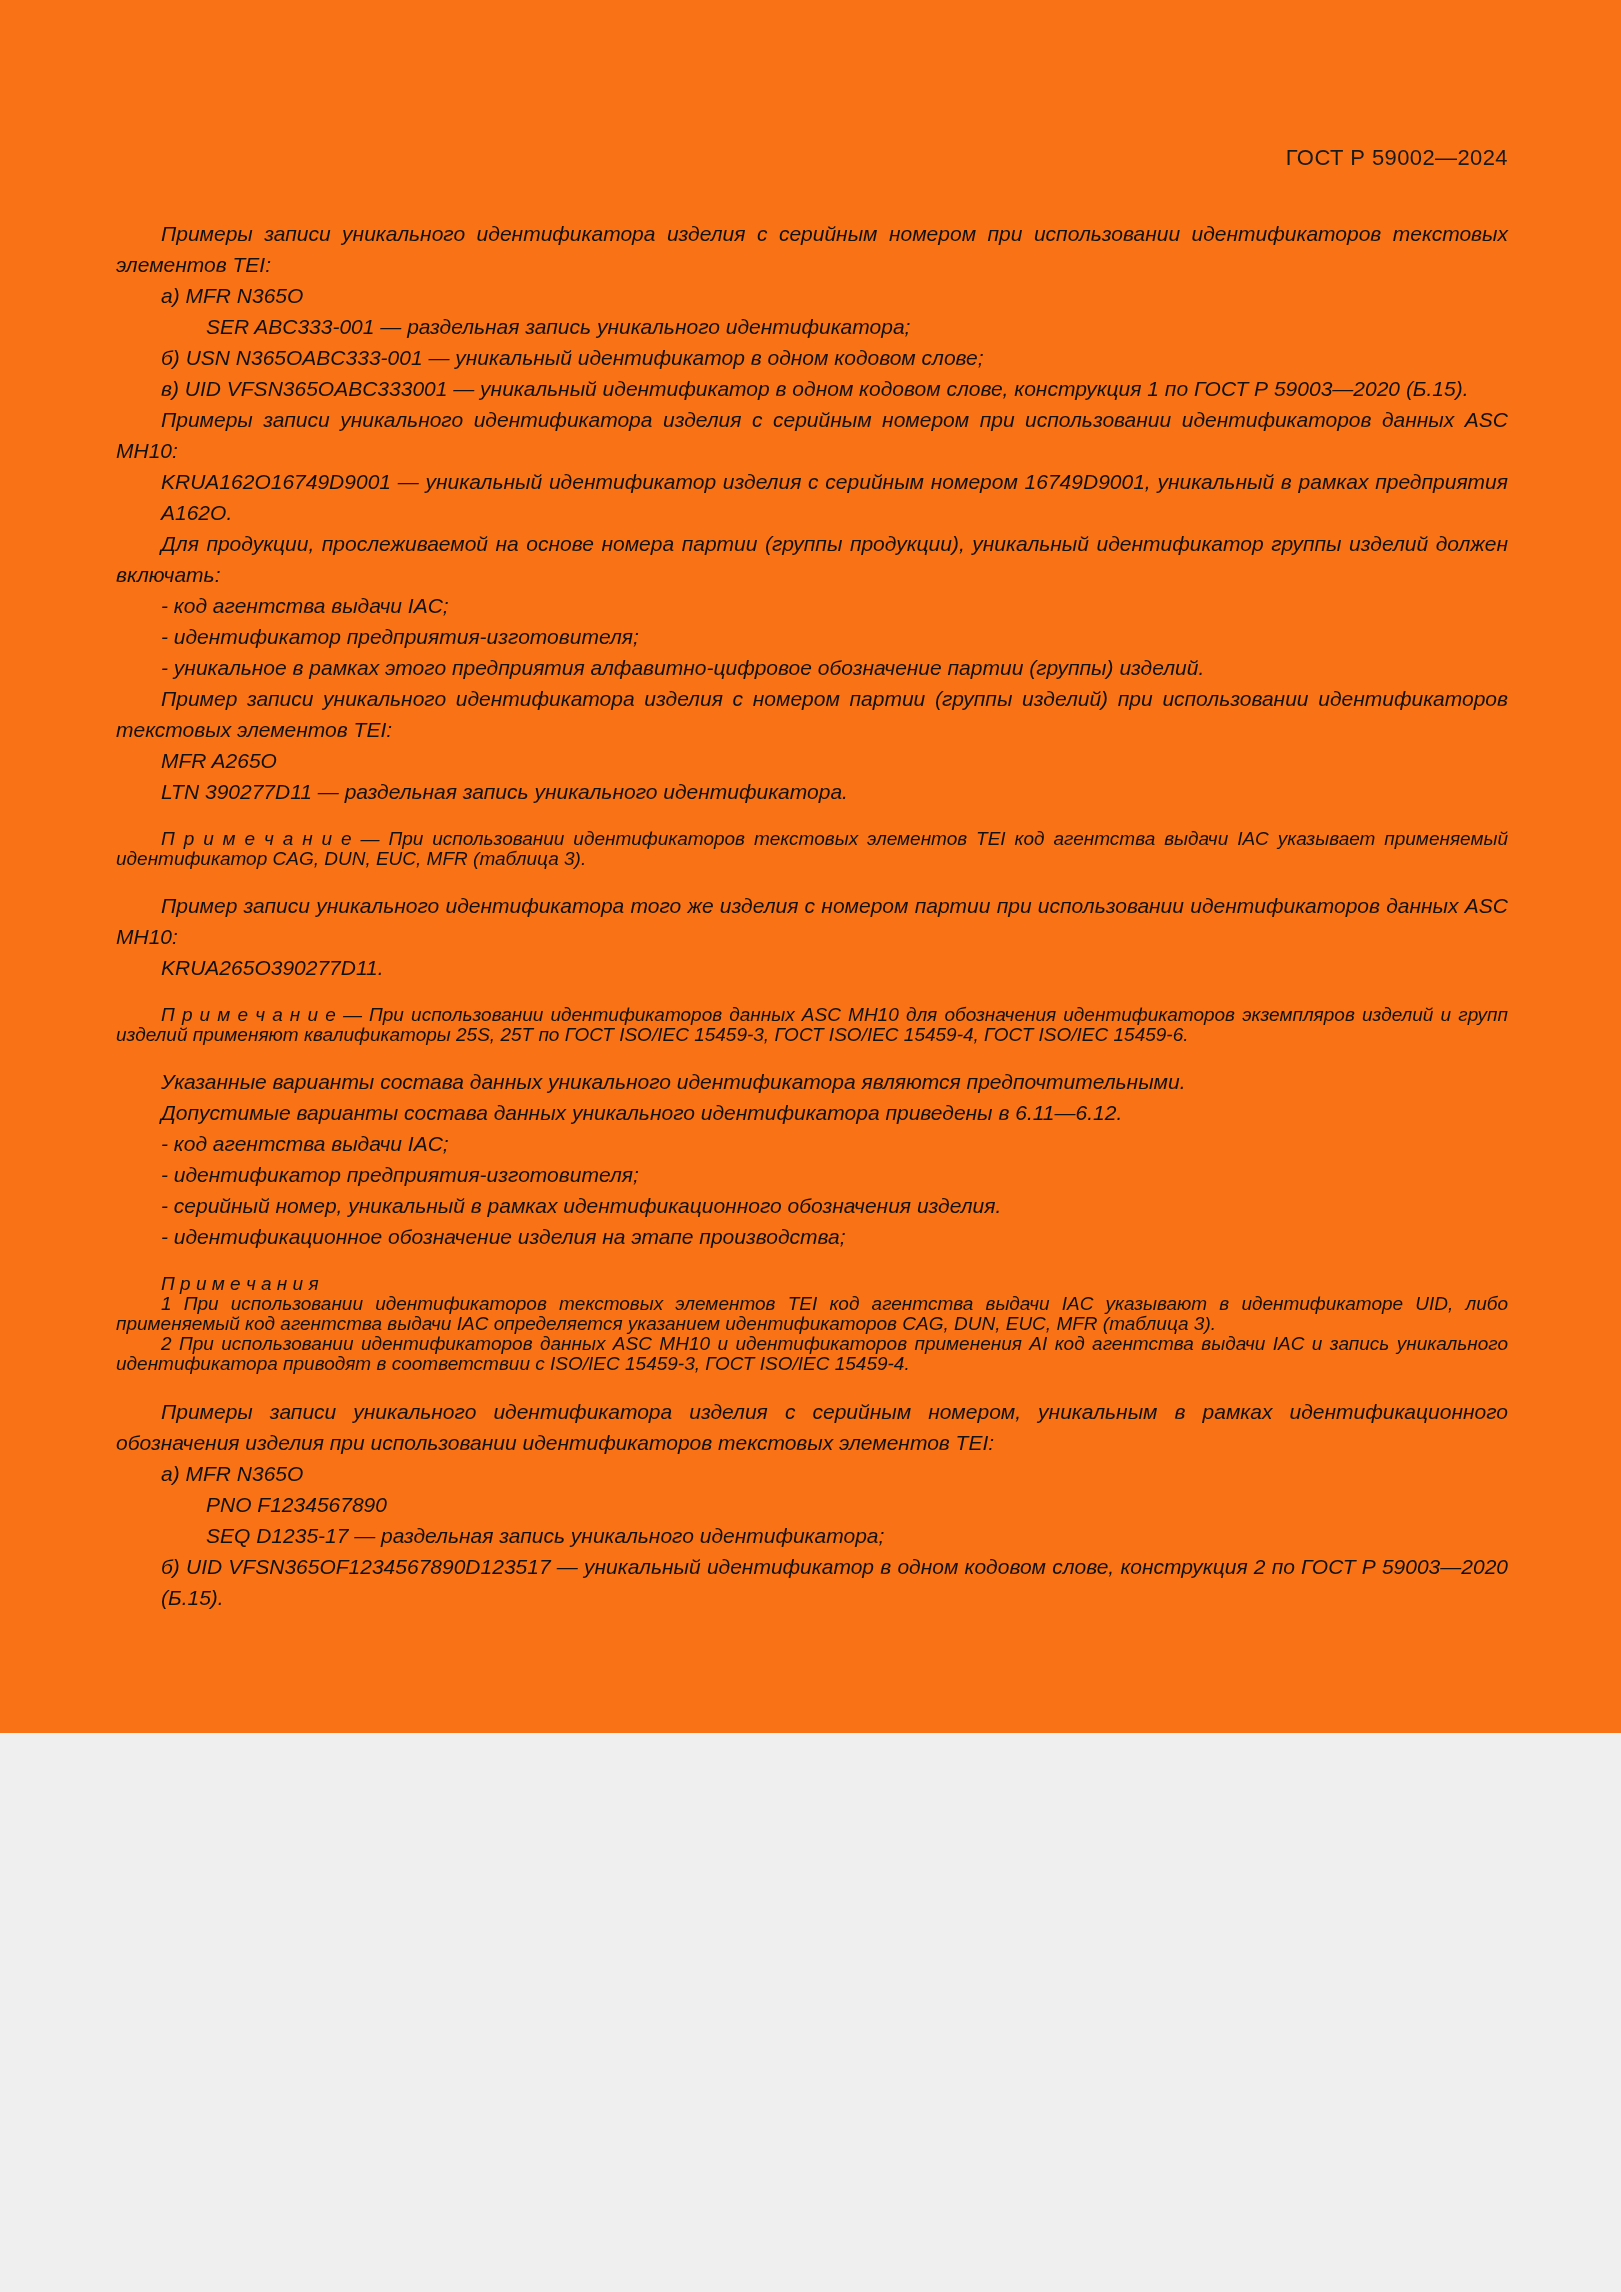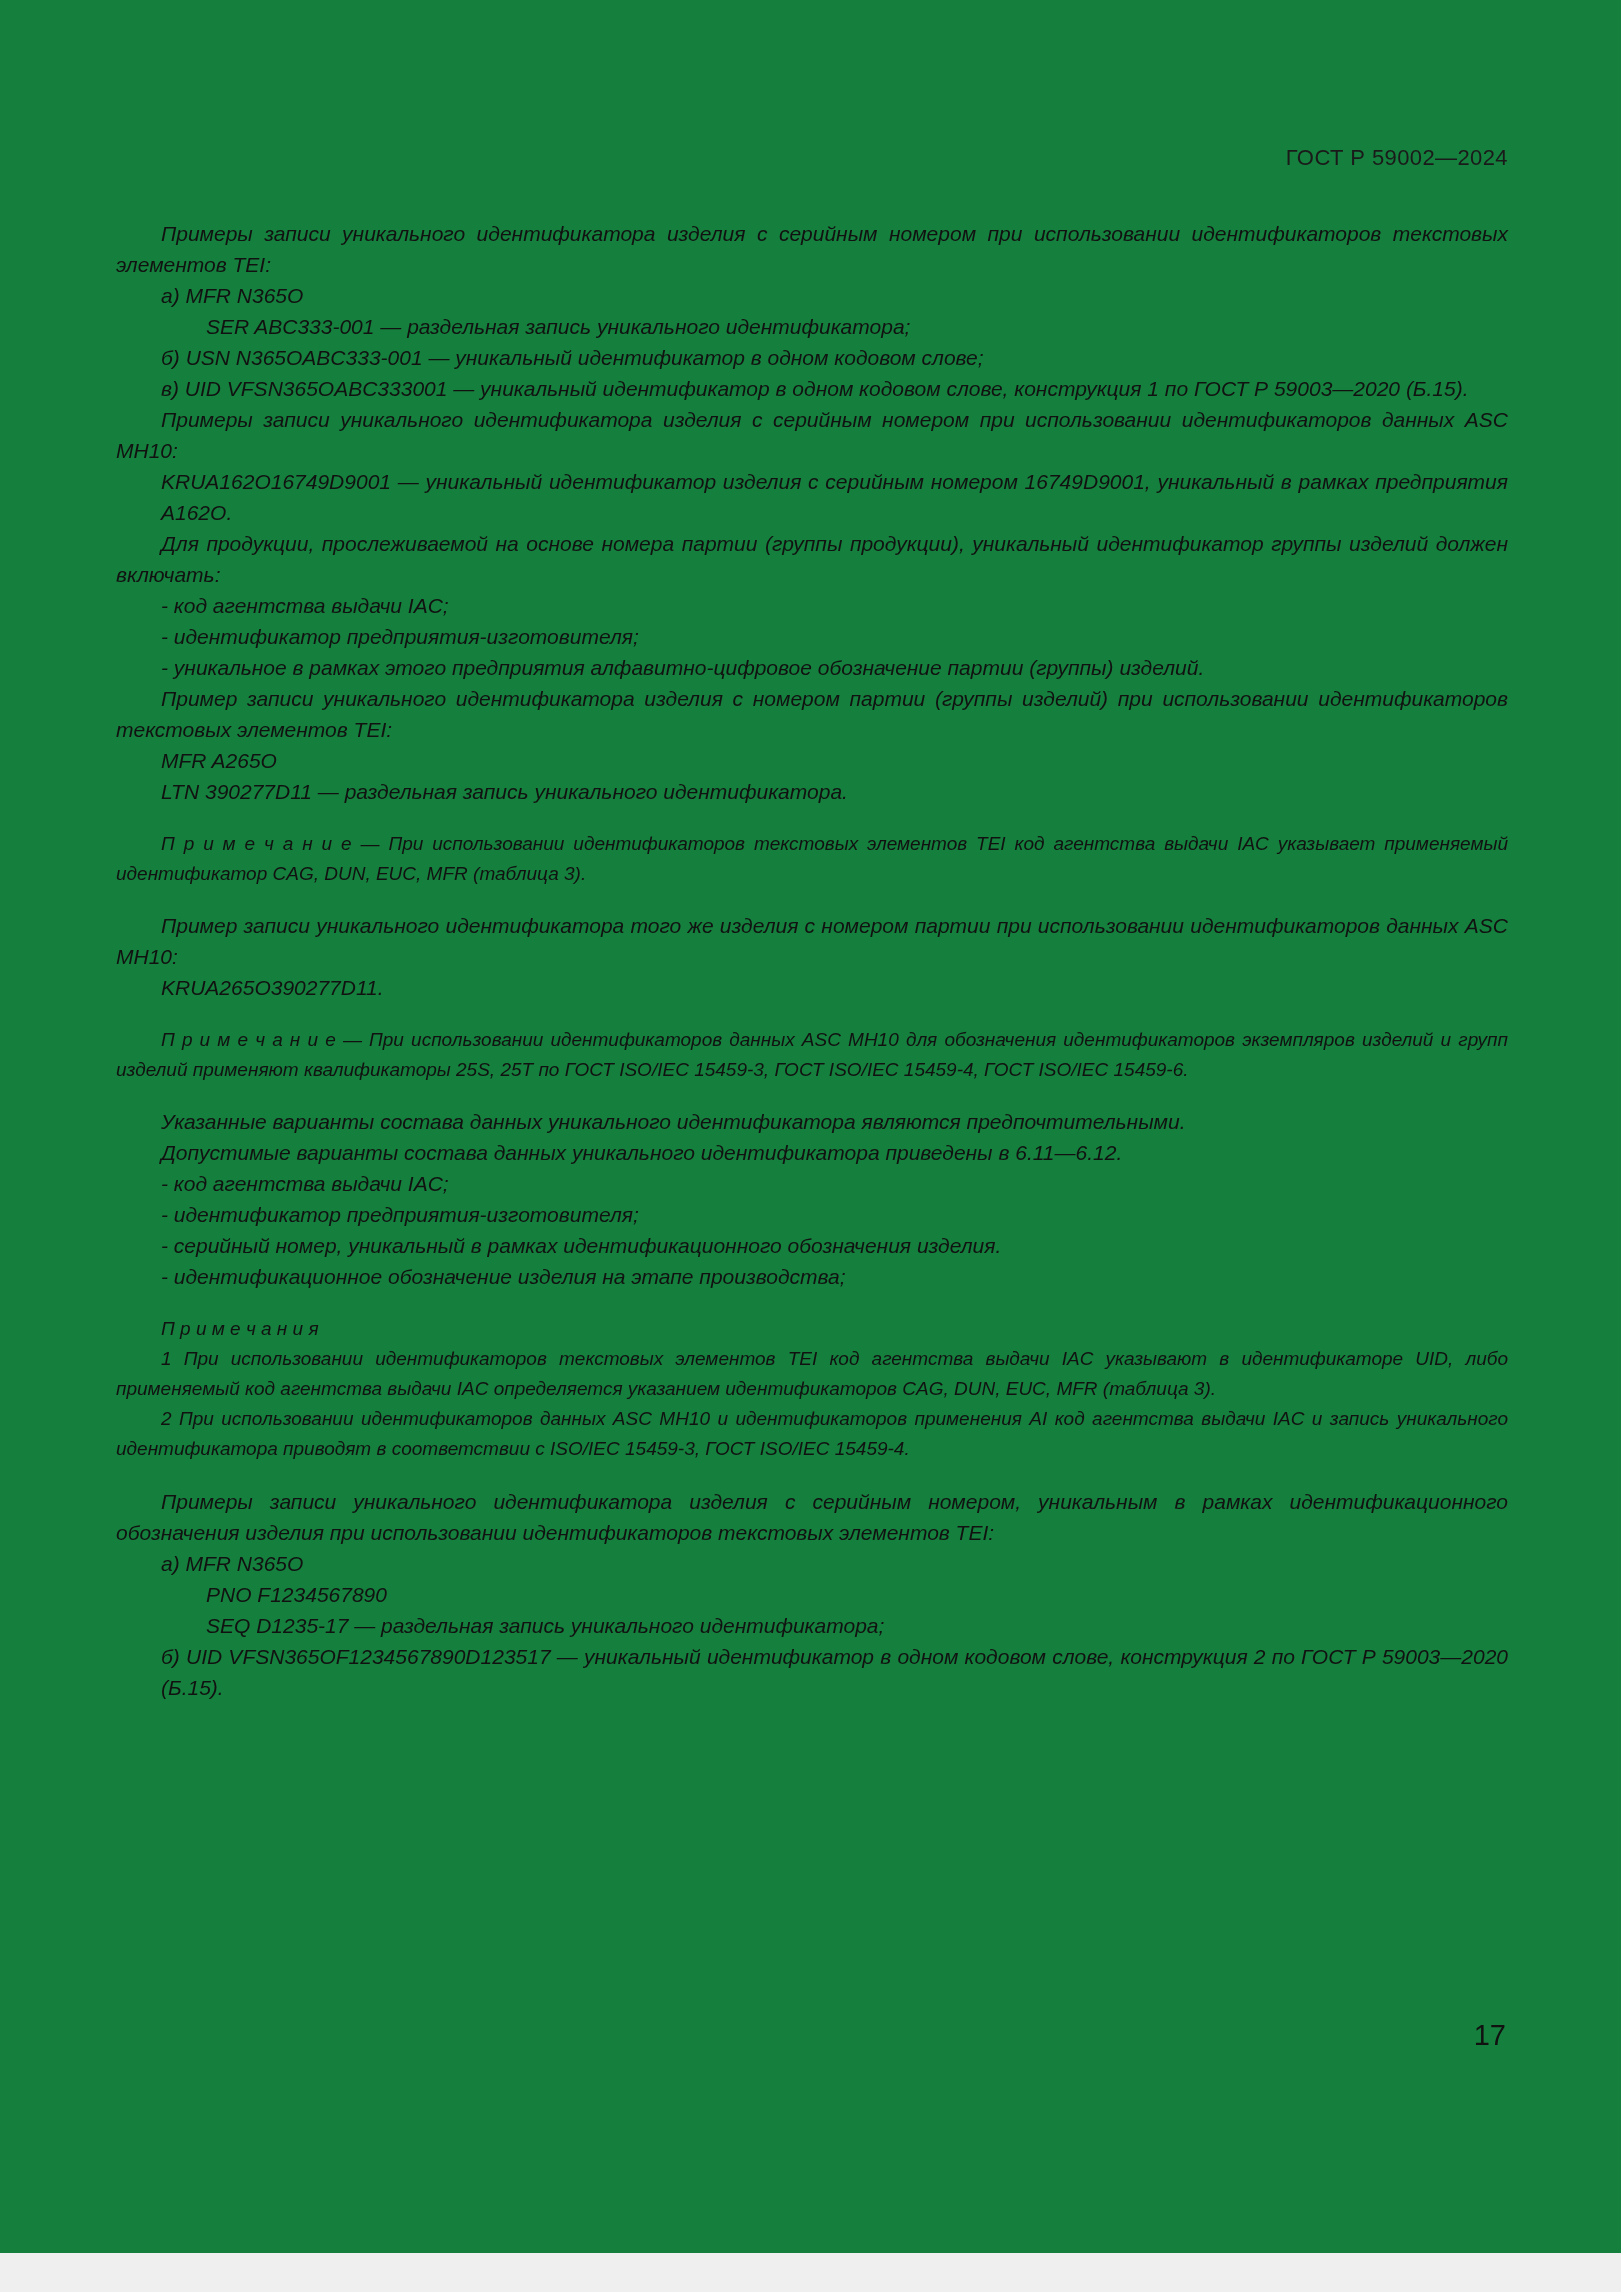--- a/index.html
+++ b/index.html
@@ -6,23 +6,23 @@
     margin: 0;
     padding: 0;
     background: #efefef;
   }
   body {
     font-family: "Liberation Sans", sans-serif;
   }
   .page {
     position: relative;
     width: 1621px;
-    height: 2253px;
+    height: 1733px;
     margin: 0 auto;
-    background: #15803d;
+    background: #f97316;
     box-sizing: border-box;
   }
   .content {
     position: absolute;
     left: 116px;
     top: 0;
     width: 1392px;
     height: 2293px;
   }
   .header {
@@ -52,21 +52,21 @@
     text-indent: 45px;
   }
   .lvl1 {
     margin-left: 45px;
   }
   .lvl2 {
     margin-left: 90px;
   }
   .note {
     font-size: 19px;
-    line-height: 30px;
+    line-height: 20px;
     text-align: justify;
     text-indent: 45px;
   }
   .note-block {
     margin-top: 21.6px;
   }
   .gap {
     height: 21.6px;
   }
   .nowrap {

